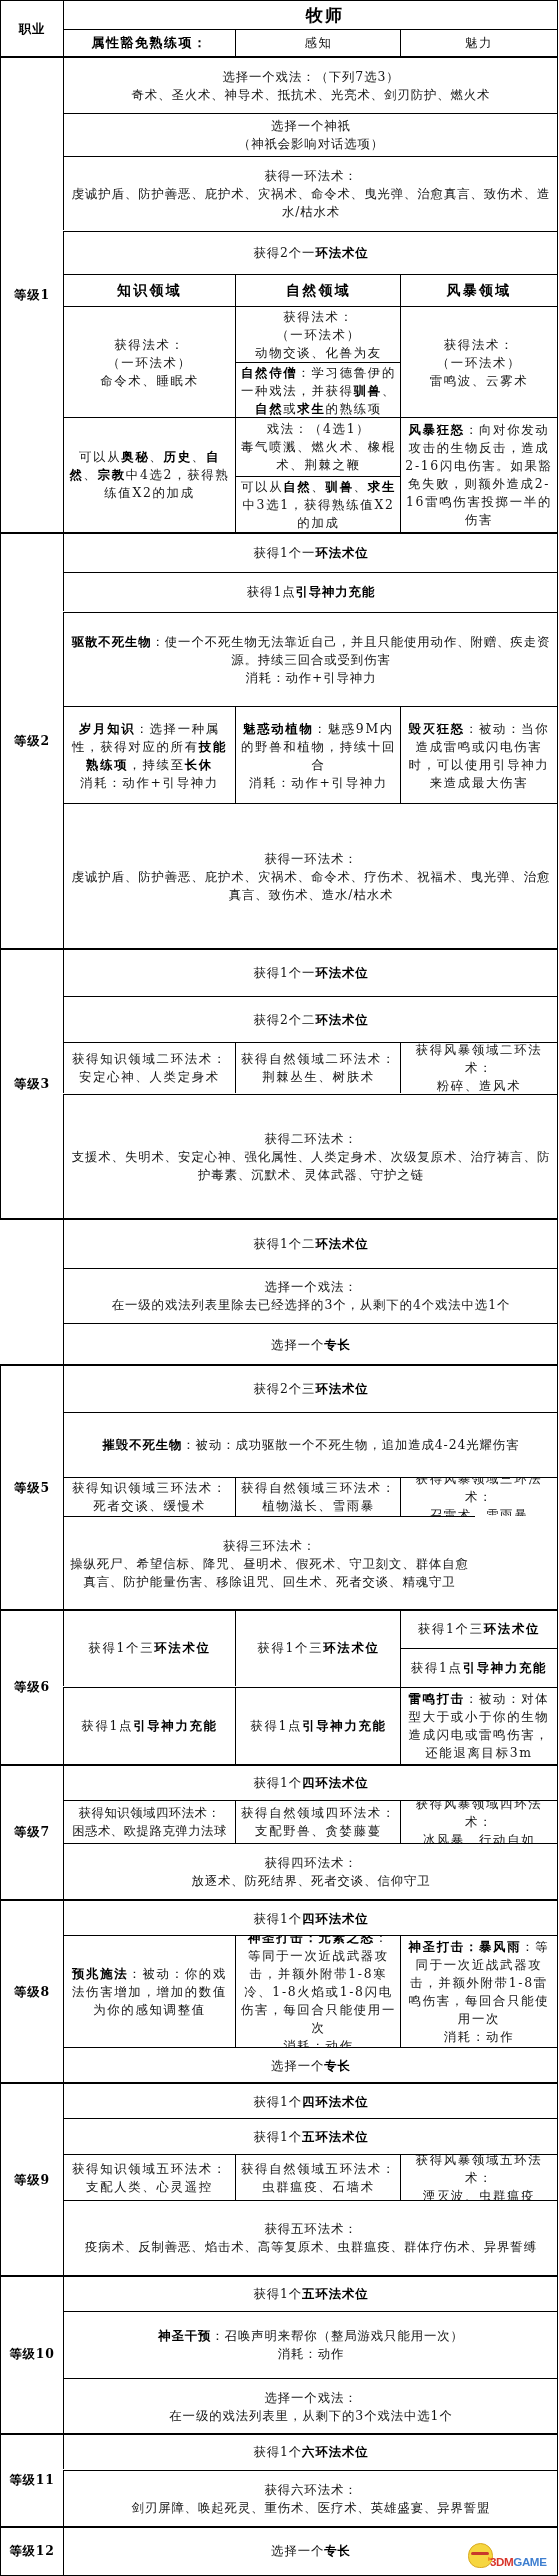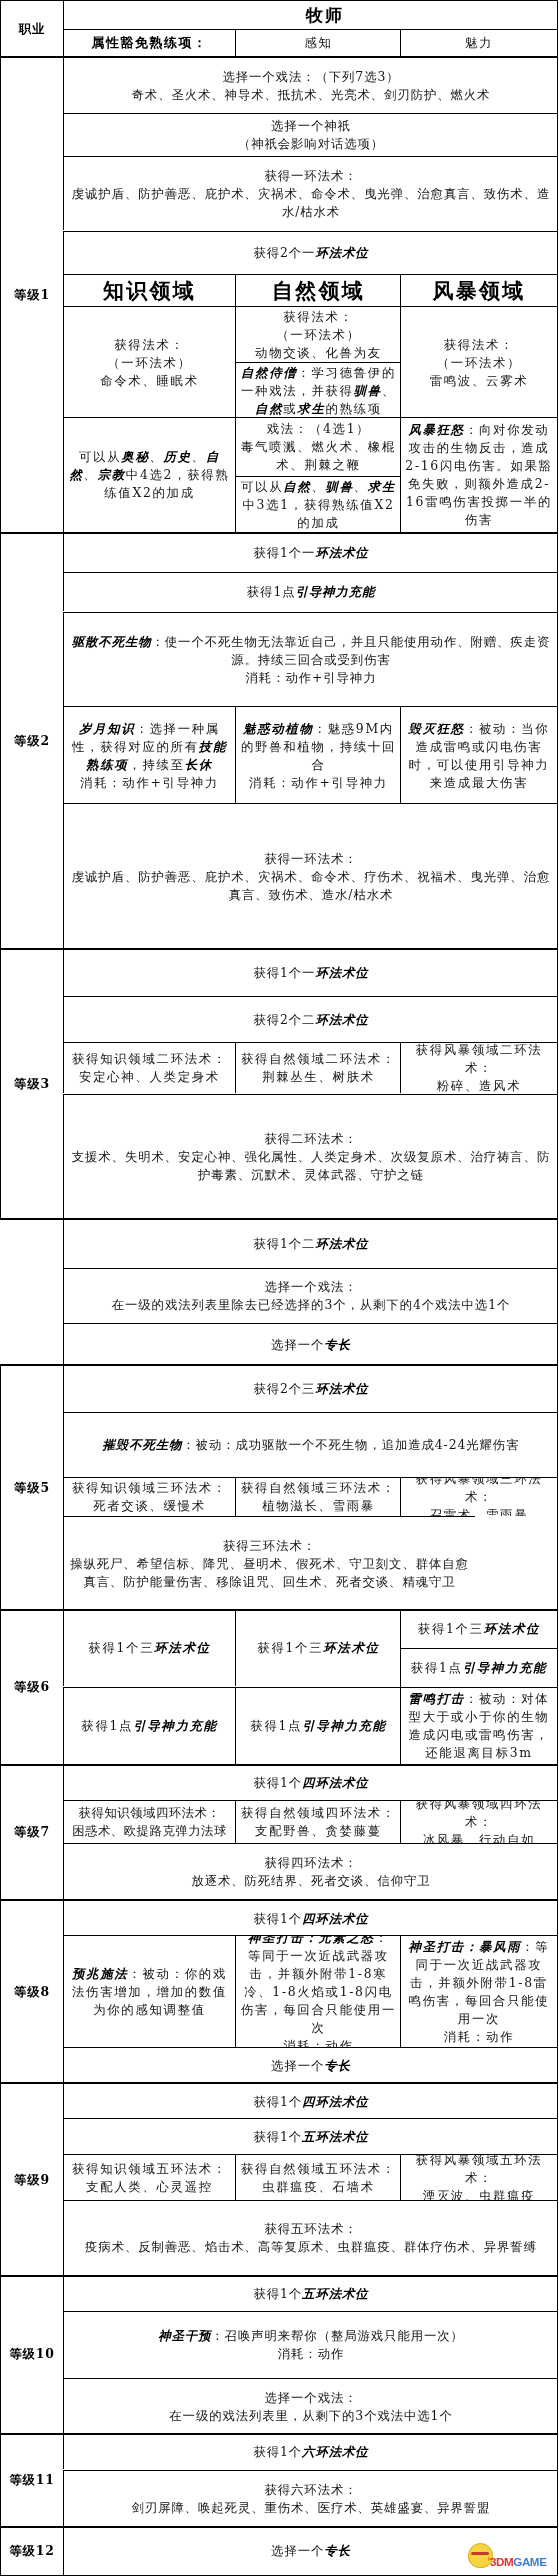--- a/index.html
+++ b/index.html
@@ -10,26 +10,26 @@
     font-family:"DejaVu Serif", "Liberation Serif", serif; color:#141414; background:#fff;
   }
   .cell {
     position:absolute; box-sizing:border-box;
     border-left:0.8px solid #000; border-top:0.8px solid #000;
     display:flex; align-items:center; justify-content:center;
     text-align:center; padding:0 3.1px; overflow:hidden;
   }
   .txt { white-space:pre-line; font-size:12.4px; line-height:18px; letter-spacing:0.9px; }
   .narrow .txt { letter-spacing:1.7px; }
-  .txt b { font-weight:bold; color:#000;font-style:italic; }
+  .txt b { font-weight:bold; color:#000; }
   .lvl { font-weight:bold; font-size:12.4px; letter-spacing:0.8px; color:#000; }
   .title { font-weight:bold; font-size:17px; letter-spacing:2.3px; color:#000;margin-left:28px; }
   .save-label { font-weight:bold; font-size:13px; letter-spacing:1.5px; color:#000; }
   .save { font-size:12.4px; letter-spacing:1.5px; }
-  .domain { font-weight:bold; font-size:21px; letter-spacing:2.3px; color:#000; }
+  .domain { font-weight:bold; font-size:14px; letter-spacing:2.3px; color:#000; }
   .thick { position:absolute; left:0; width:558px; height:2.3px; background:#000; }
   #watermark { position:absolute; left:466px; top:2541px; width:91px; height:29px; }
   #watermark .chick {
     position:absolute; left:1.5px; top:1.5px; width:23px; height:23px; border-radius:50% 50% 45% 45%;
     background:#f6d640; border:0.8px solid #d9a920;
   }
   #watermark .chick-band { position:absolute; left:2.3px; top:8.5px; width:18.6px; height:3.1px; background:#c8392b; border-radius:1.5px; }
   #watermark .chick-beak { position:absolute; left:19.4px; top:13px; width:0; height:0;
     border-left:5.4px solid #f08a24; border-top:2.3px solid transparent; border-bottom:2.3px solid transparent; }
   #watermark .brand { position:absolute; left:24px; top:14.7px; font-family:"Liberation Sans", sans-serif;

